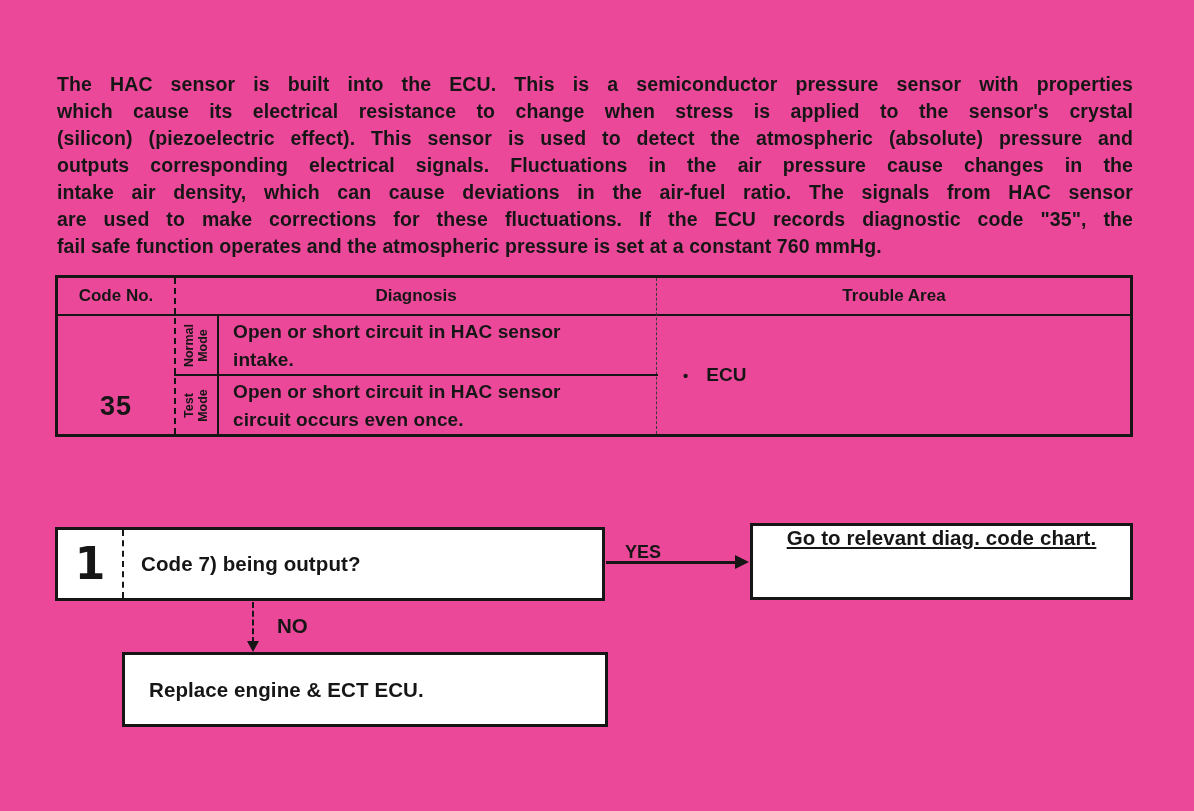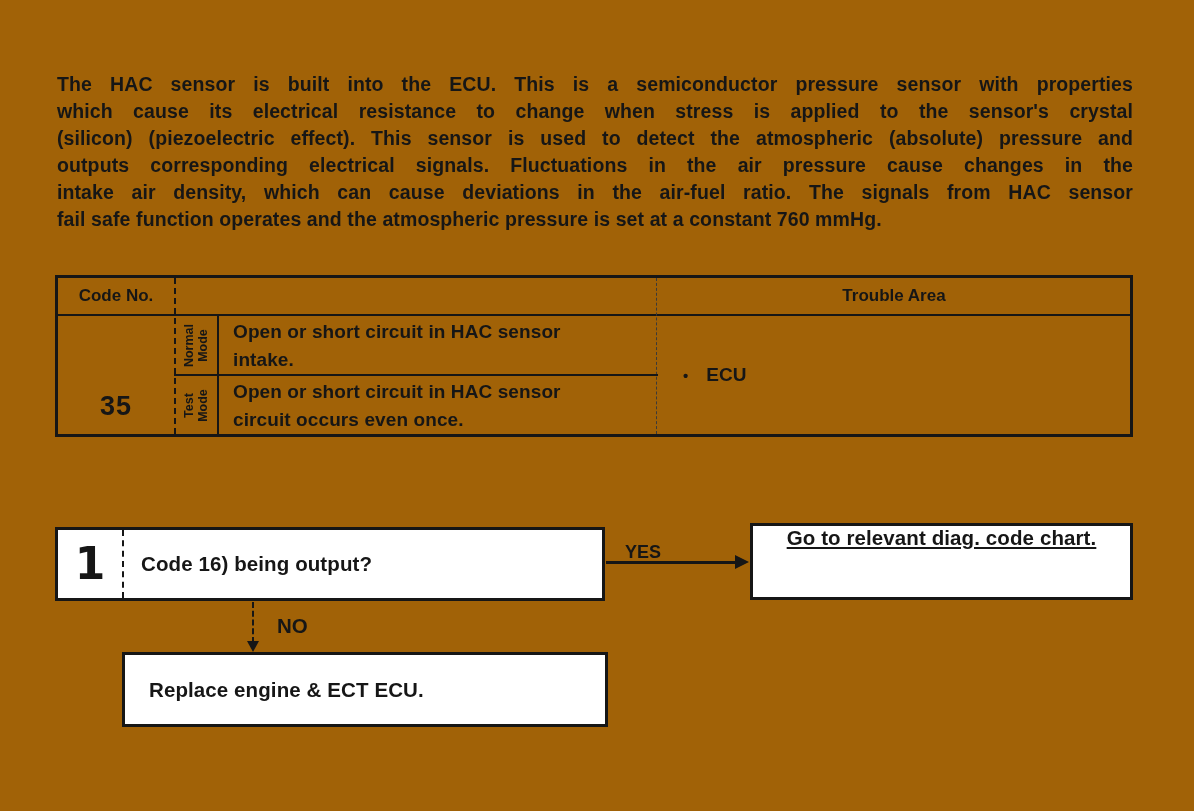--- a/index.html
+++ b/index.html
@@ -1,17 +1,17 @@
 <!DOCTYPE html>
 <html><head>
 <meta charset="utf-8">
 <style>
   html,body{margin:0;padding:0;background:#e8e8e8;}
   .page{
-    position:relative;width:1194px;height:811px;background:#a16207;
+    position:relative;width:1194px;height:811px;background:#ec4899;
     font-family:"Liberation Sans",sans-serif;color:#161616;overflow:hidden;
   }
   
   .intro{position:absolute;left:57px;top:71px;width:1076px;}
   .intro-line{
     font-size:19.5px;font-weight:700;line-height:27px;height:27px;
     letter-spacing:0.1px;white-space:normal;
   }
   .jl{text-align:justify;text-align-last:justify;}
   
@@ -51,32 +51,34 @@
 <body>
 
 <div class="page">
 
   <div class="intro">
     <div class="intro-line jl">The HAC sensor is built into the ECU.  This is a semiconductor pressure sensor with properties</div>
     <div class="intro-line jl">which cause its electrical resistance to change when stress is applied to the sensor's crystal</div>
     <div class="intro-line jl">(silicon) (piezoelectric effect).  This sensor is used to detect the atmospheric (absolute) pressure and</div>
     <div class="intro-line jl">outputs corresponding electrical signals.  Fluctuations in the air pressure cause changes in the</div>
     <div class="intro-line jl">intake air density, which can cause deviations in the air-fuel ratio.  The signals from HAC sensor</div>
+    <div class="intro-line jl">are used to make corrections for these fluctuations.  If the ECU records diagnostic code "35", the</div>
     <div class="intro-line">fail safe function operates and the atmospheric pressure is set at a constant 760 mmHg.</div>
   </div>
 
   <div class="dtable">
 
     <div class="hline" style="left:0;right:0;top:36px;height:2px;"></div>
     <div class="vdash" style="left:116px;top:0;bottom:0;"></div>
     <div class="hline" style="left:159px;top:38px;bottom:0;width:2px;"></div>
     <div class="vdot" style="left:598px;top:0;bottom:0;"></div>
     <div class="hline" style="left:116px;width:484px;top:96px;height:2px;"></div>
 
     <div class="cell th" style="left:0;top:0;width:116px;height:36px;">Code No.</div>
+    <div class="cell th" style="left:118px;top:0;width:480px;height:36px;">Diagnosis</div>
     <div class="cell th" style="left:600px;top:0;width:472px;height:36px;">Trouble Area</div>
 
     <div class="cell code-num" style="left:0;top:38px;width:116px;height:118px;margin-top:31px;">35</div>
 
     <div class="cell mode-cell" style="left:118px;top:38px;width:41px;height:58px;">
       <div class="mode-rot">
         <div>Normal</div>
         <div>Mode</div>
       </div>
     </div>
@@ -102,21 +104,21 @@
     </div>
   </div>
 
   <div>
 
     <div class="fbox step-box">
       <div class="step-num-cell">
         <div class="step-num">1</div>
       </div>
       <div class="step-q">
-        <div class="q-line">Code 16) being output?</div>
+        <div class="q-line">Code 7) being output?</div>
       </div>
     </div>
 
     <div class="yes-label">YES</div>
     <div class="yes-line"></div>
     <div class="arrow-right"></div>
     <div class="fbox action-box-yes">
       <div class="action-text">Go to relevant diag. code chart.</div>
     </div>
 

